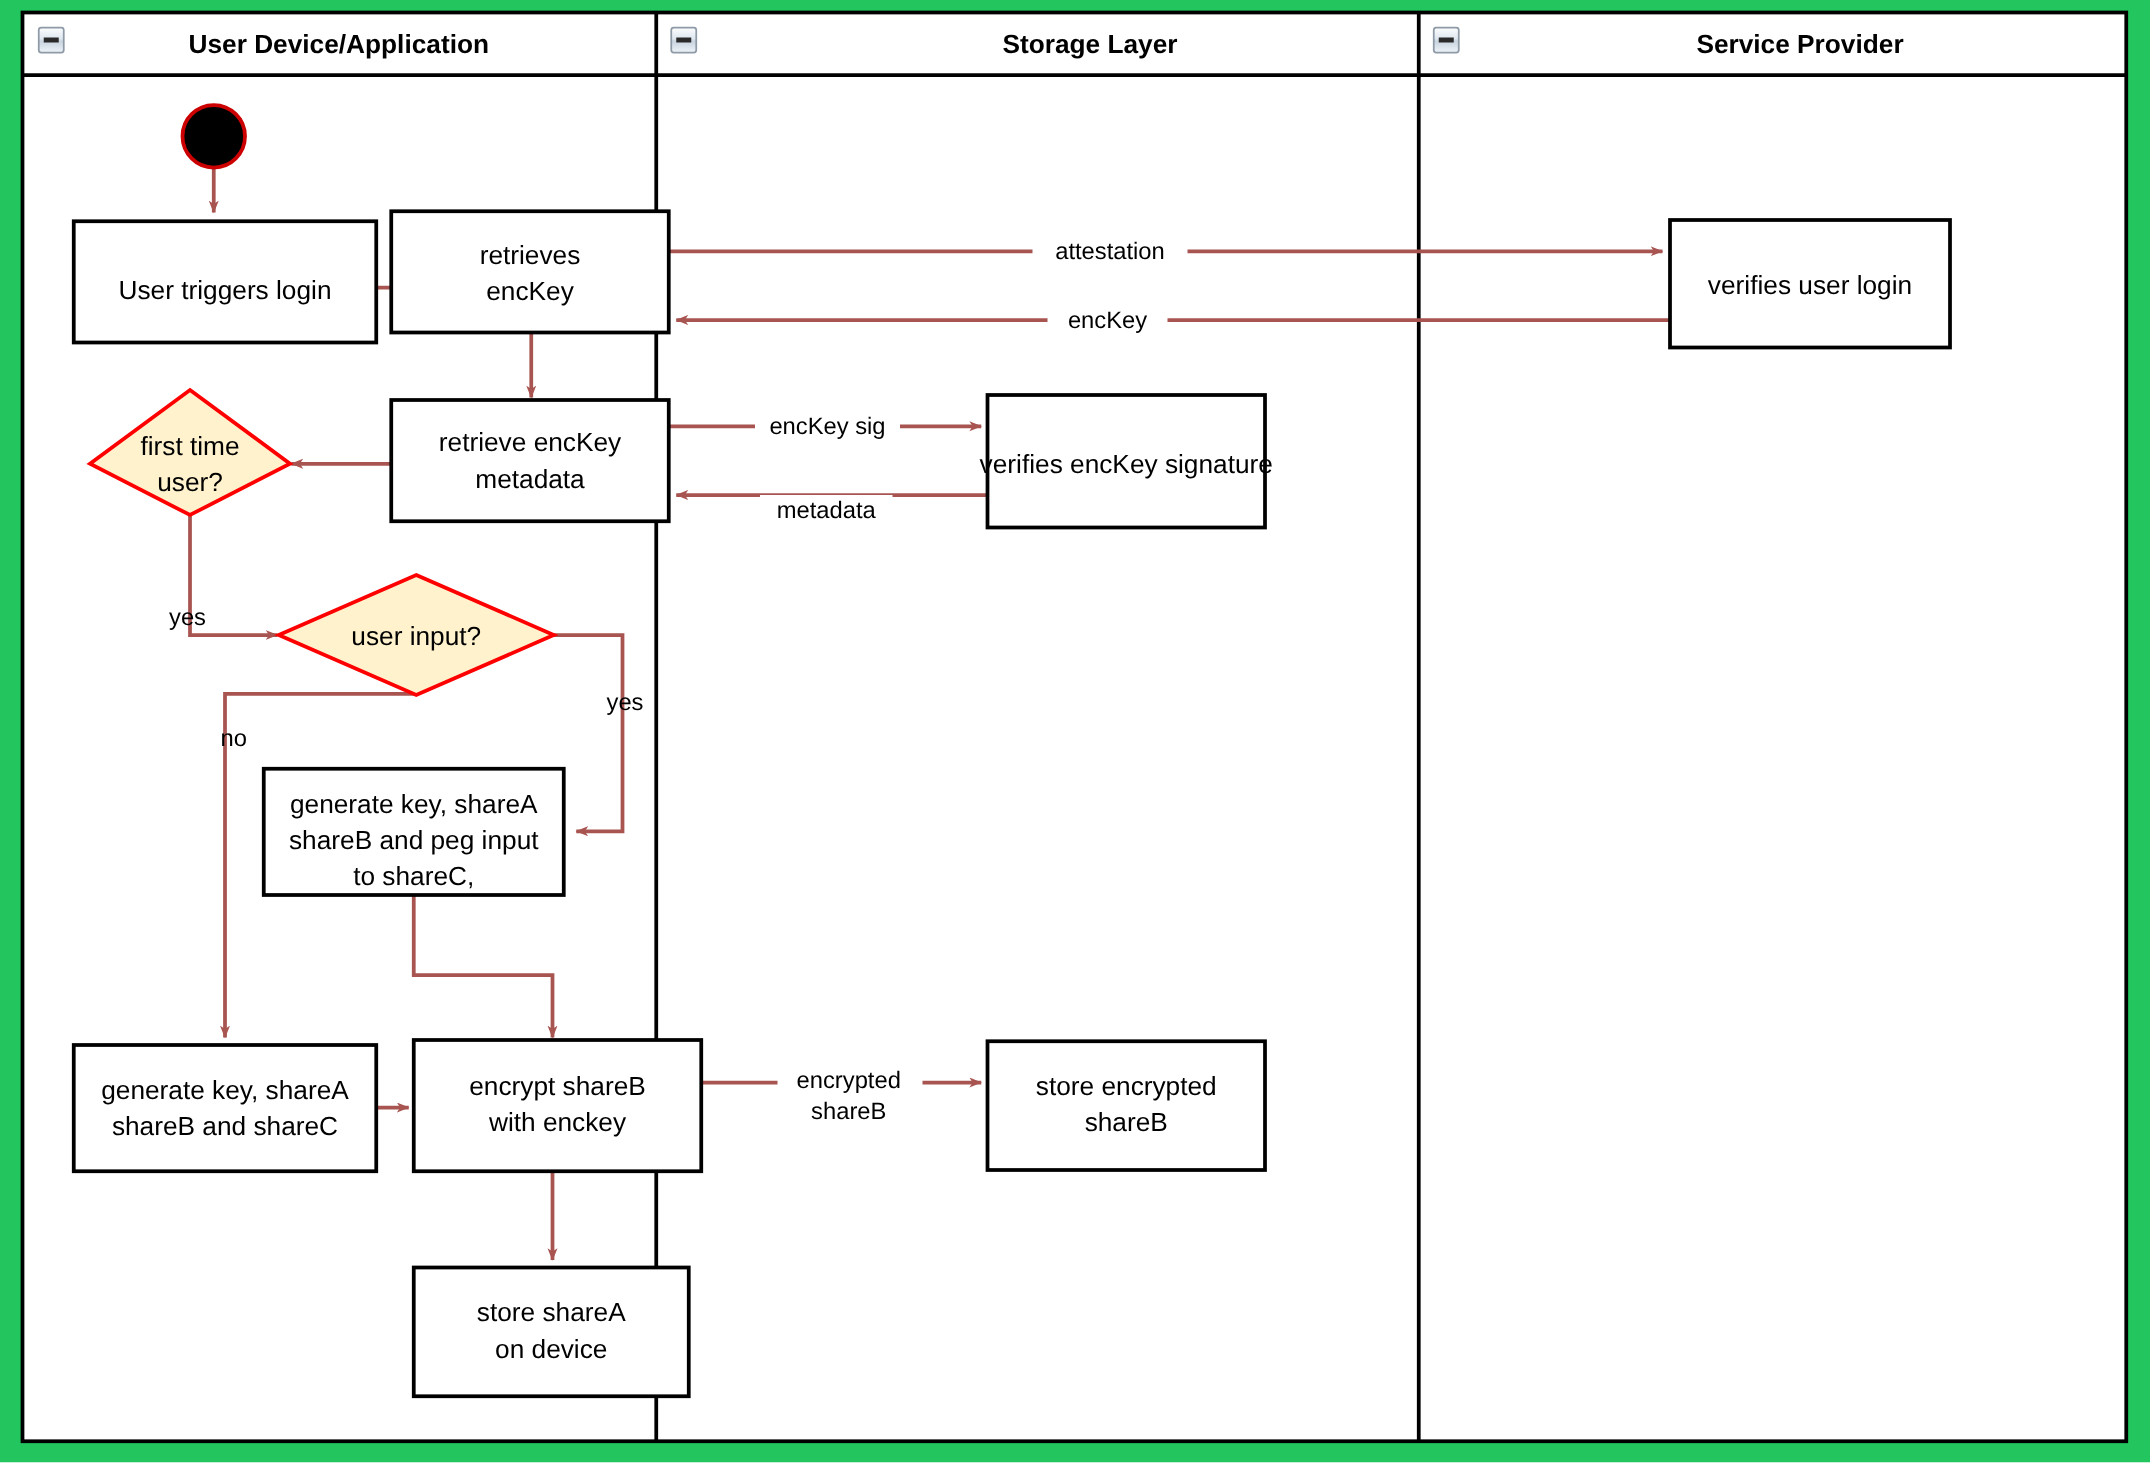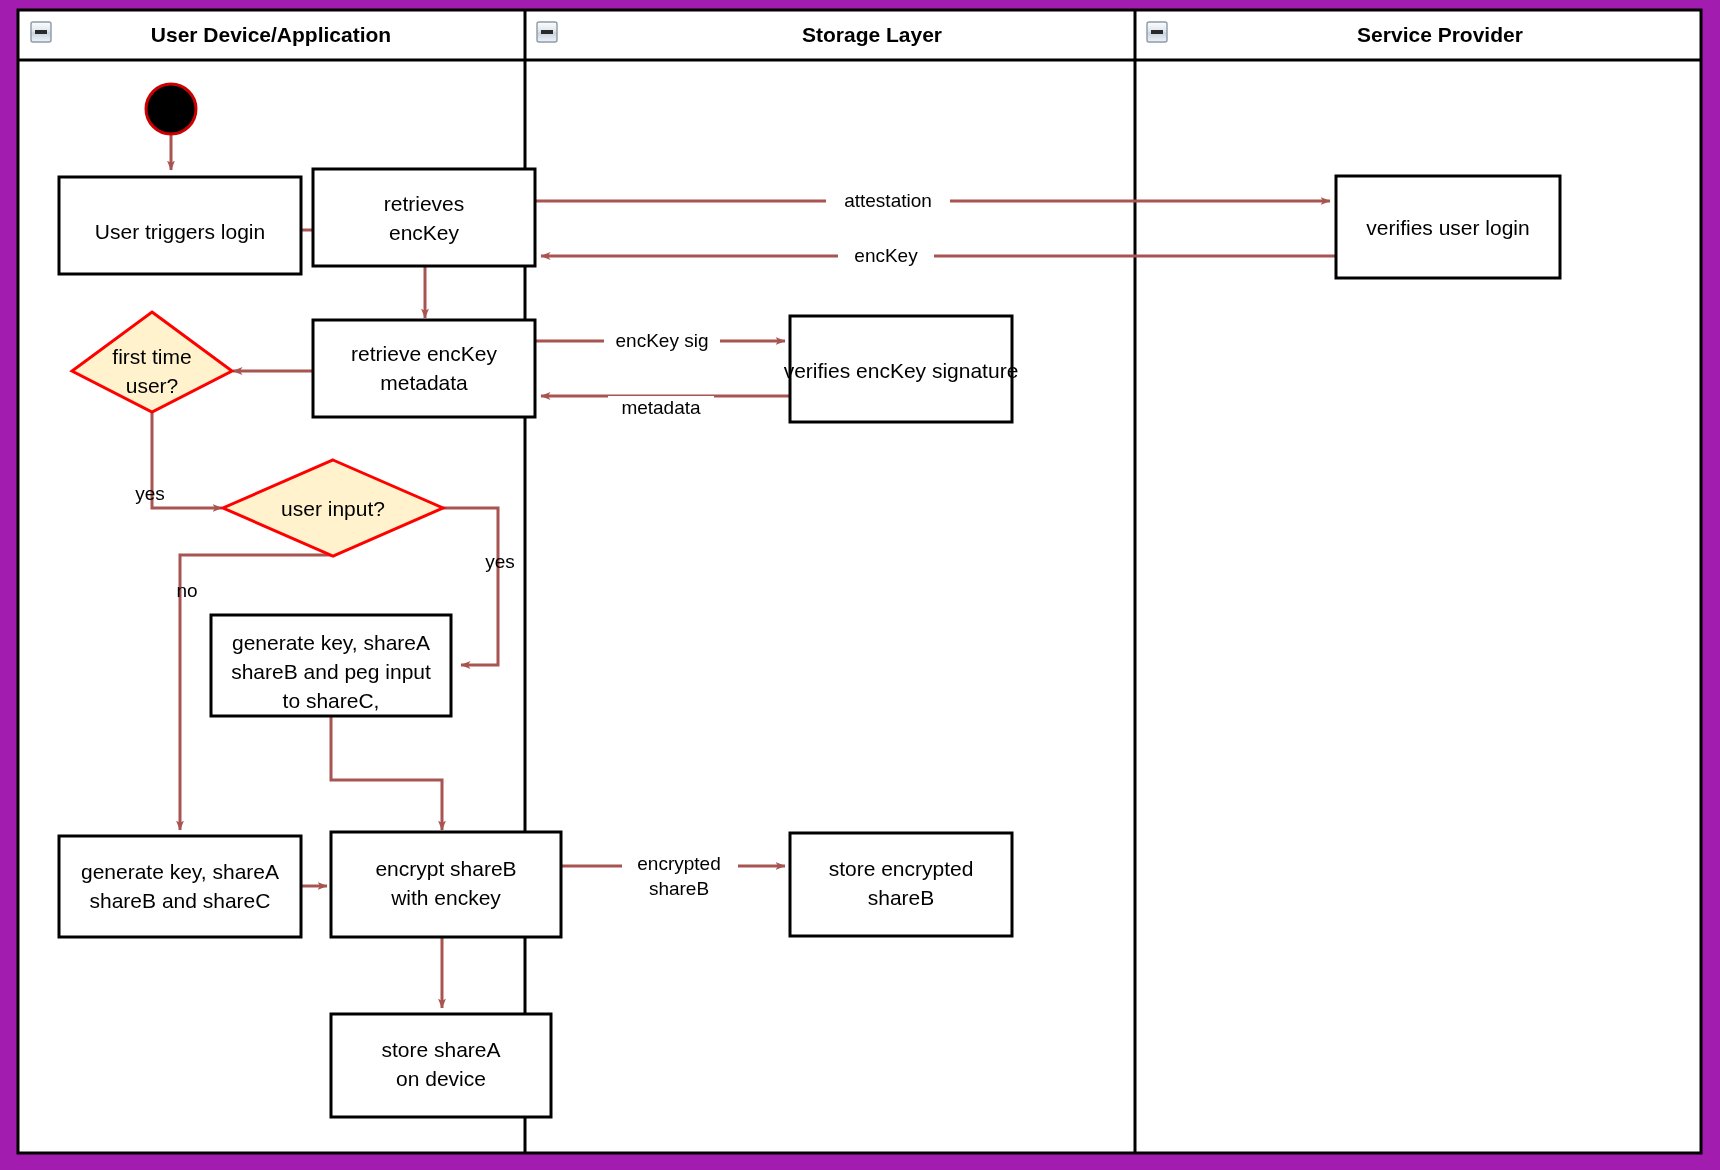--- a/index.html
+++ b/index.html
@@ -1,17 +1,17 @@
 <!DOCTYPE html>
 <html><head>
 <meta charset="utf-8">
 <style>
   html,body{margin:0;padding:0;background:#ffffff;}
   body{font-family:"Liberation Sans",sans-serif;}
-  #stage{position:relative;width:1720px;height:1170px;background:#a21caf;overflow:hidden;}
+  #stage{position:relative;width:1720px;height:1170px;background:#22c55e;overflow:hidden;}
   svg{position:absolute;top:0;left:0;width:1720px;height:1170px;}
   .lane-title{font-weight:bold;font-size:21px;fill:#000;}
   .node-text{font-size:21px;fill:#000;}
   .edge-label{font-size:19px;fill:#000;}
   .dia-text{font-size:21px;fill:#000;}
   text{font-family:"Liberation Sans",sans-serif;}
 </style>
 </head>
 <body>
 

